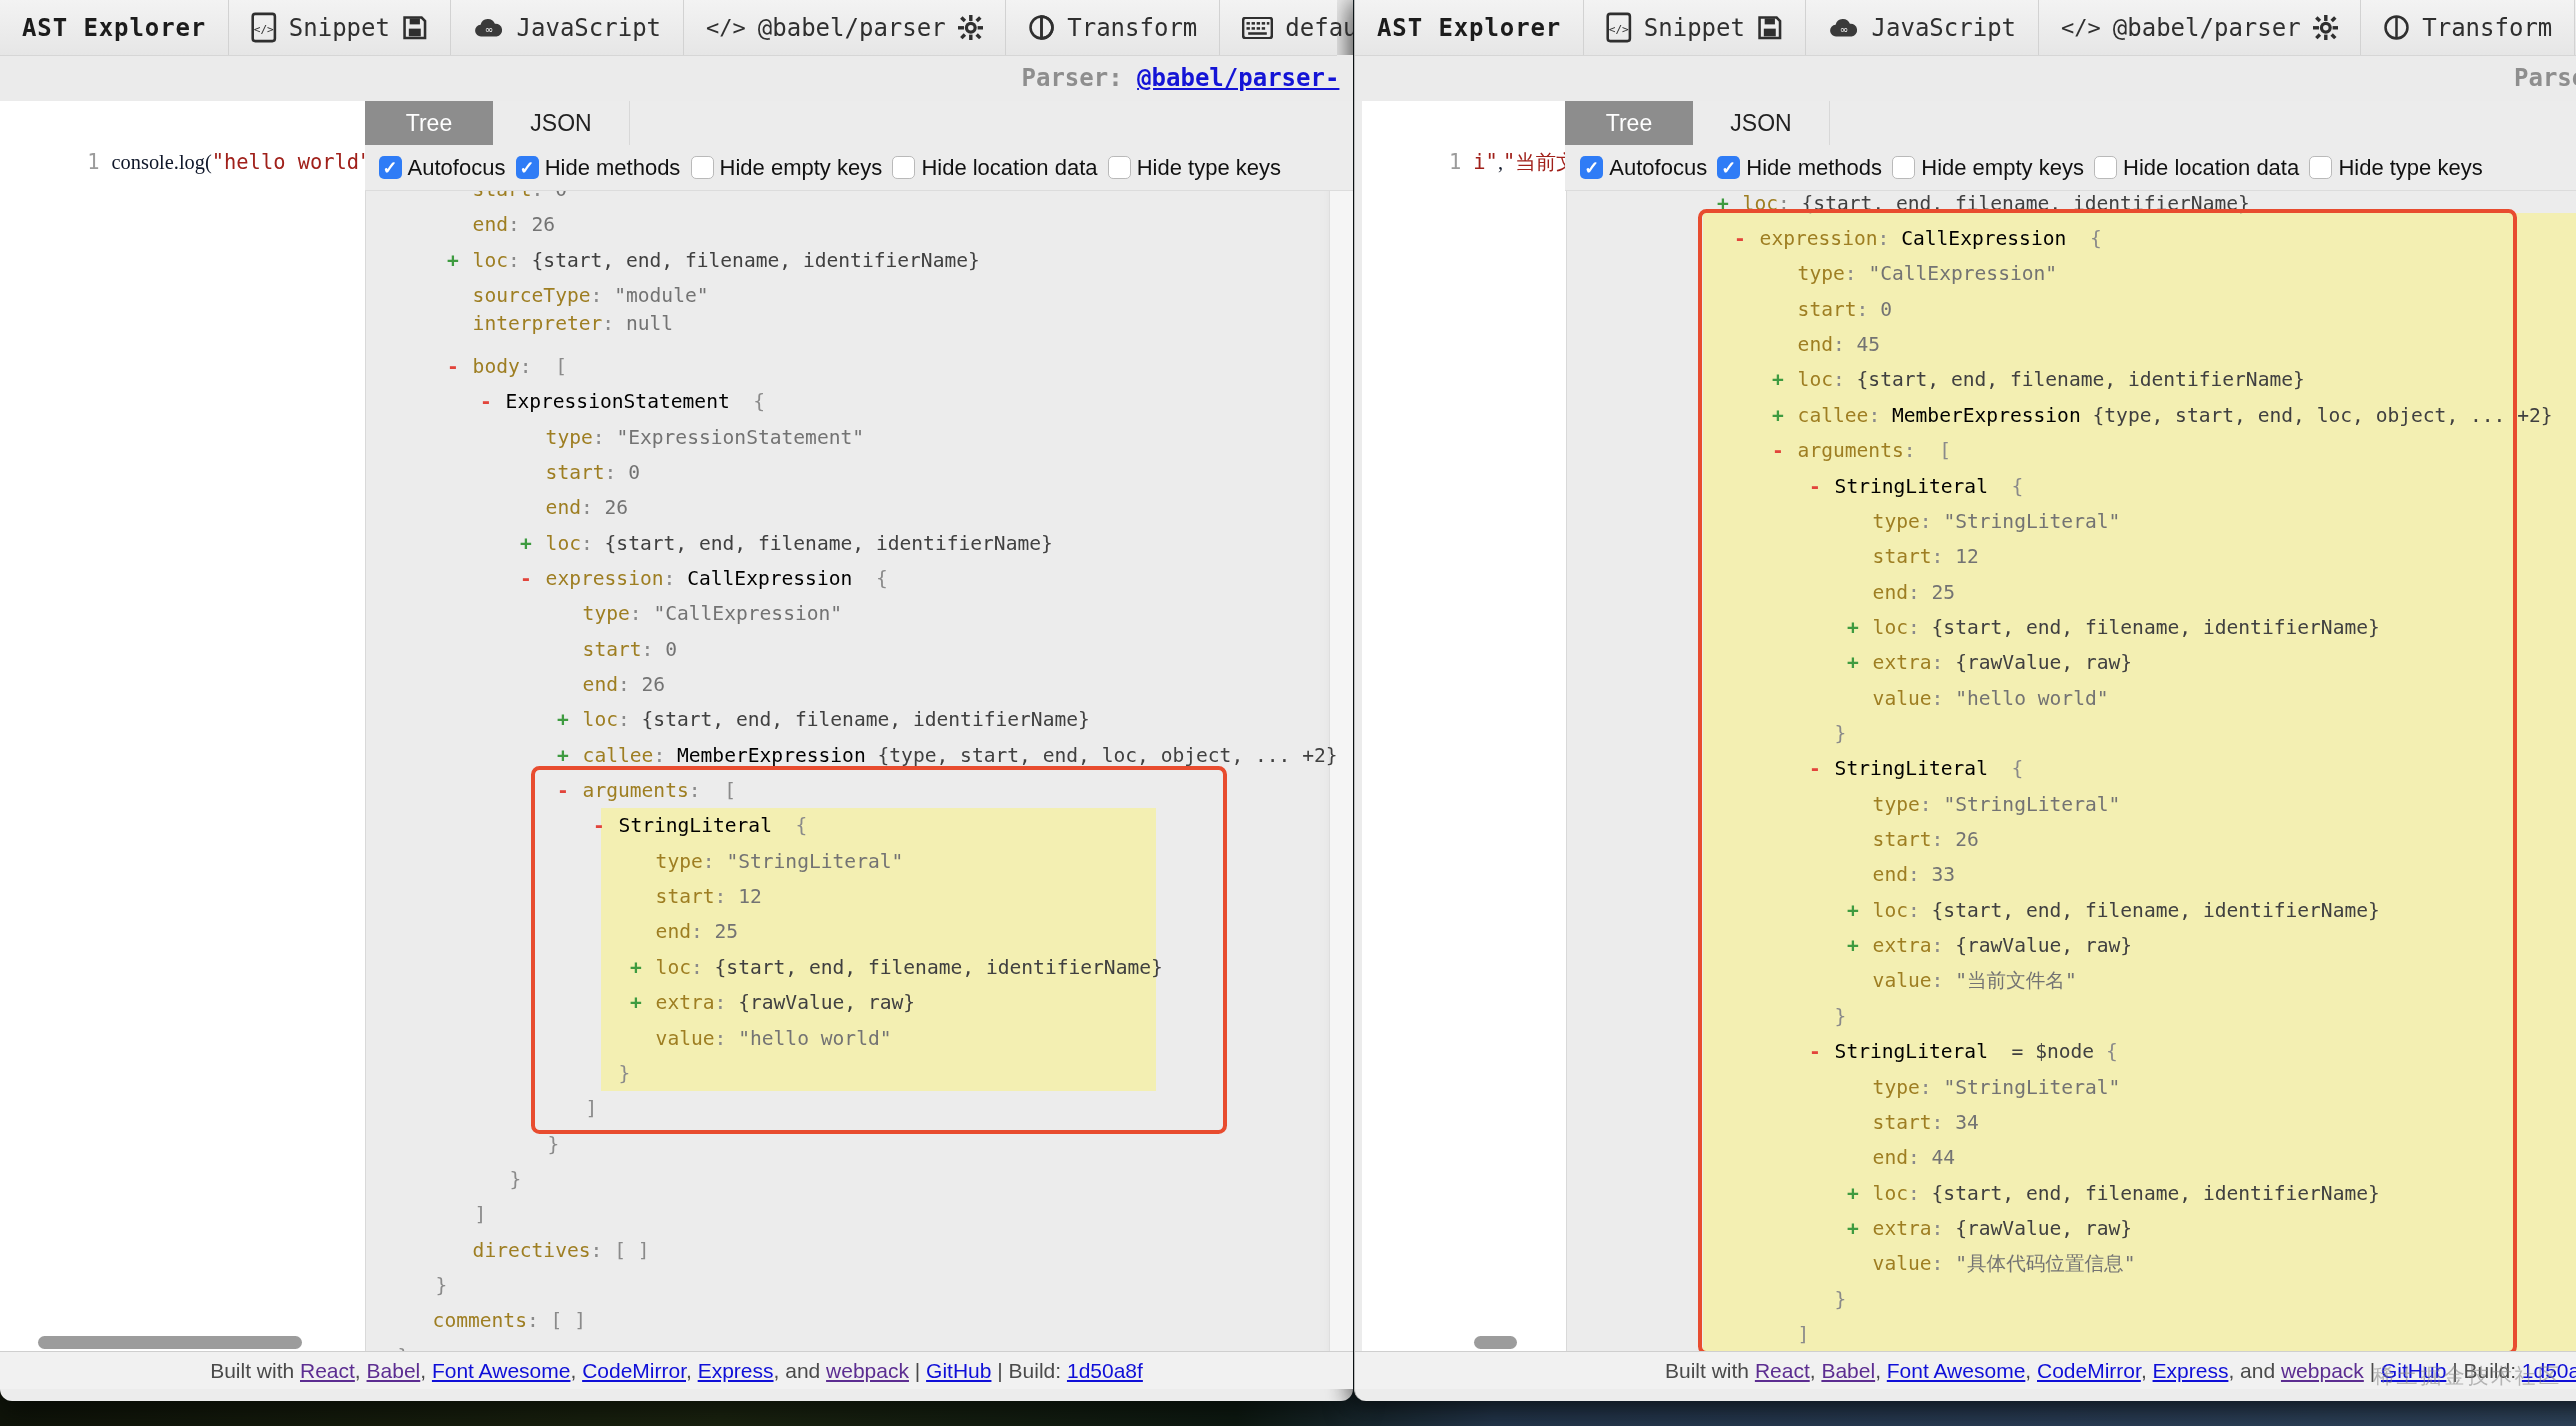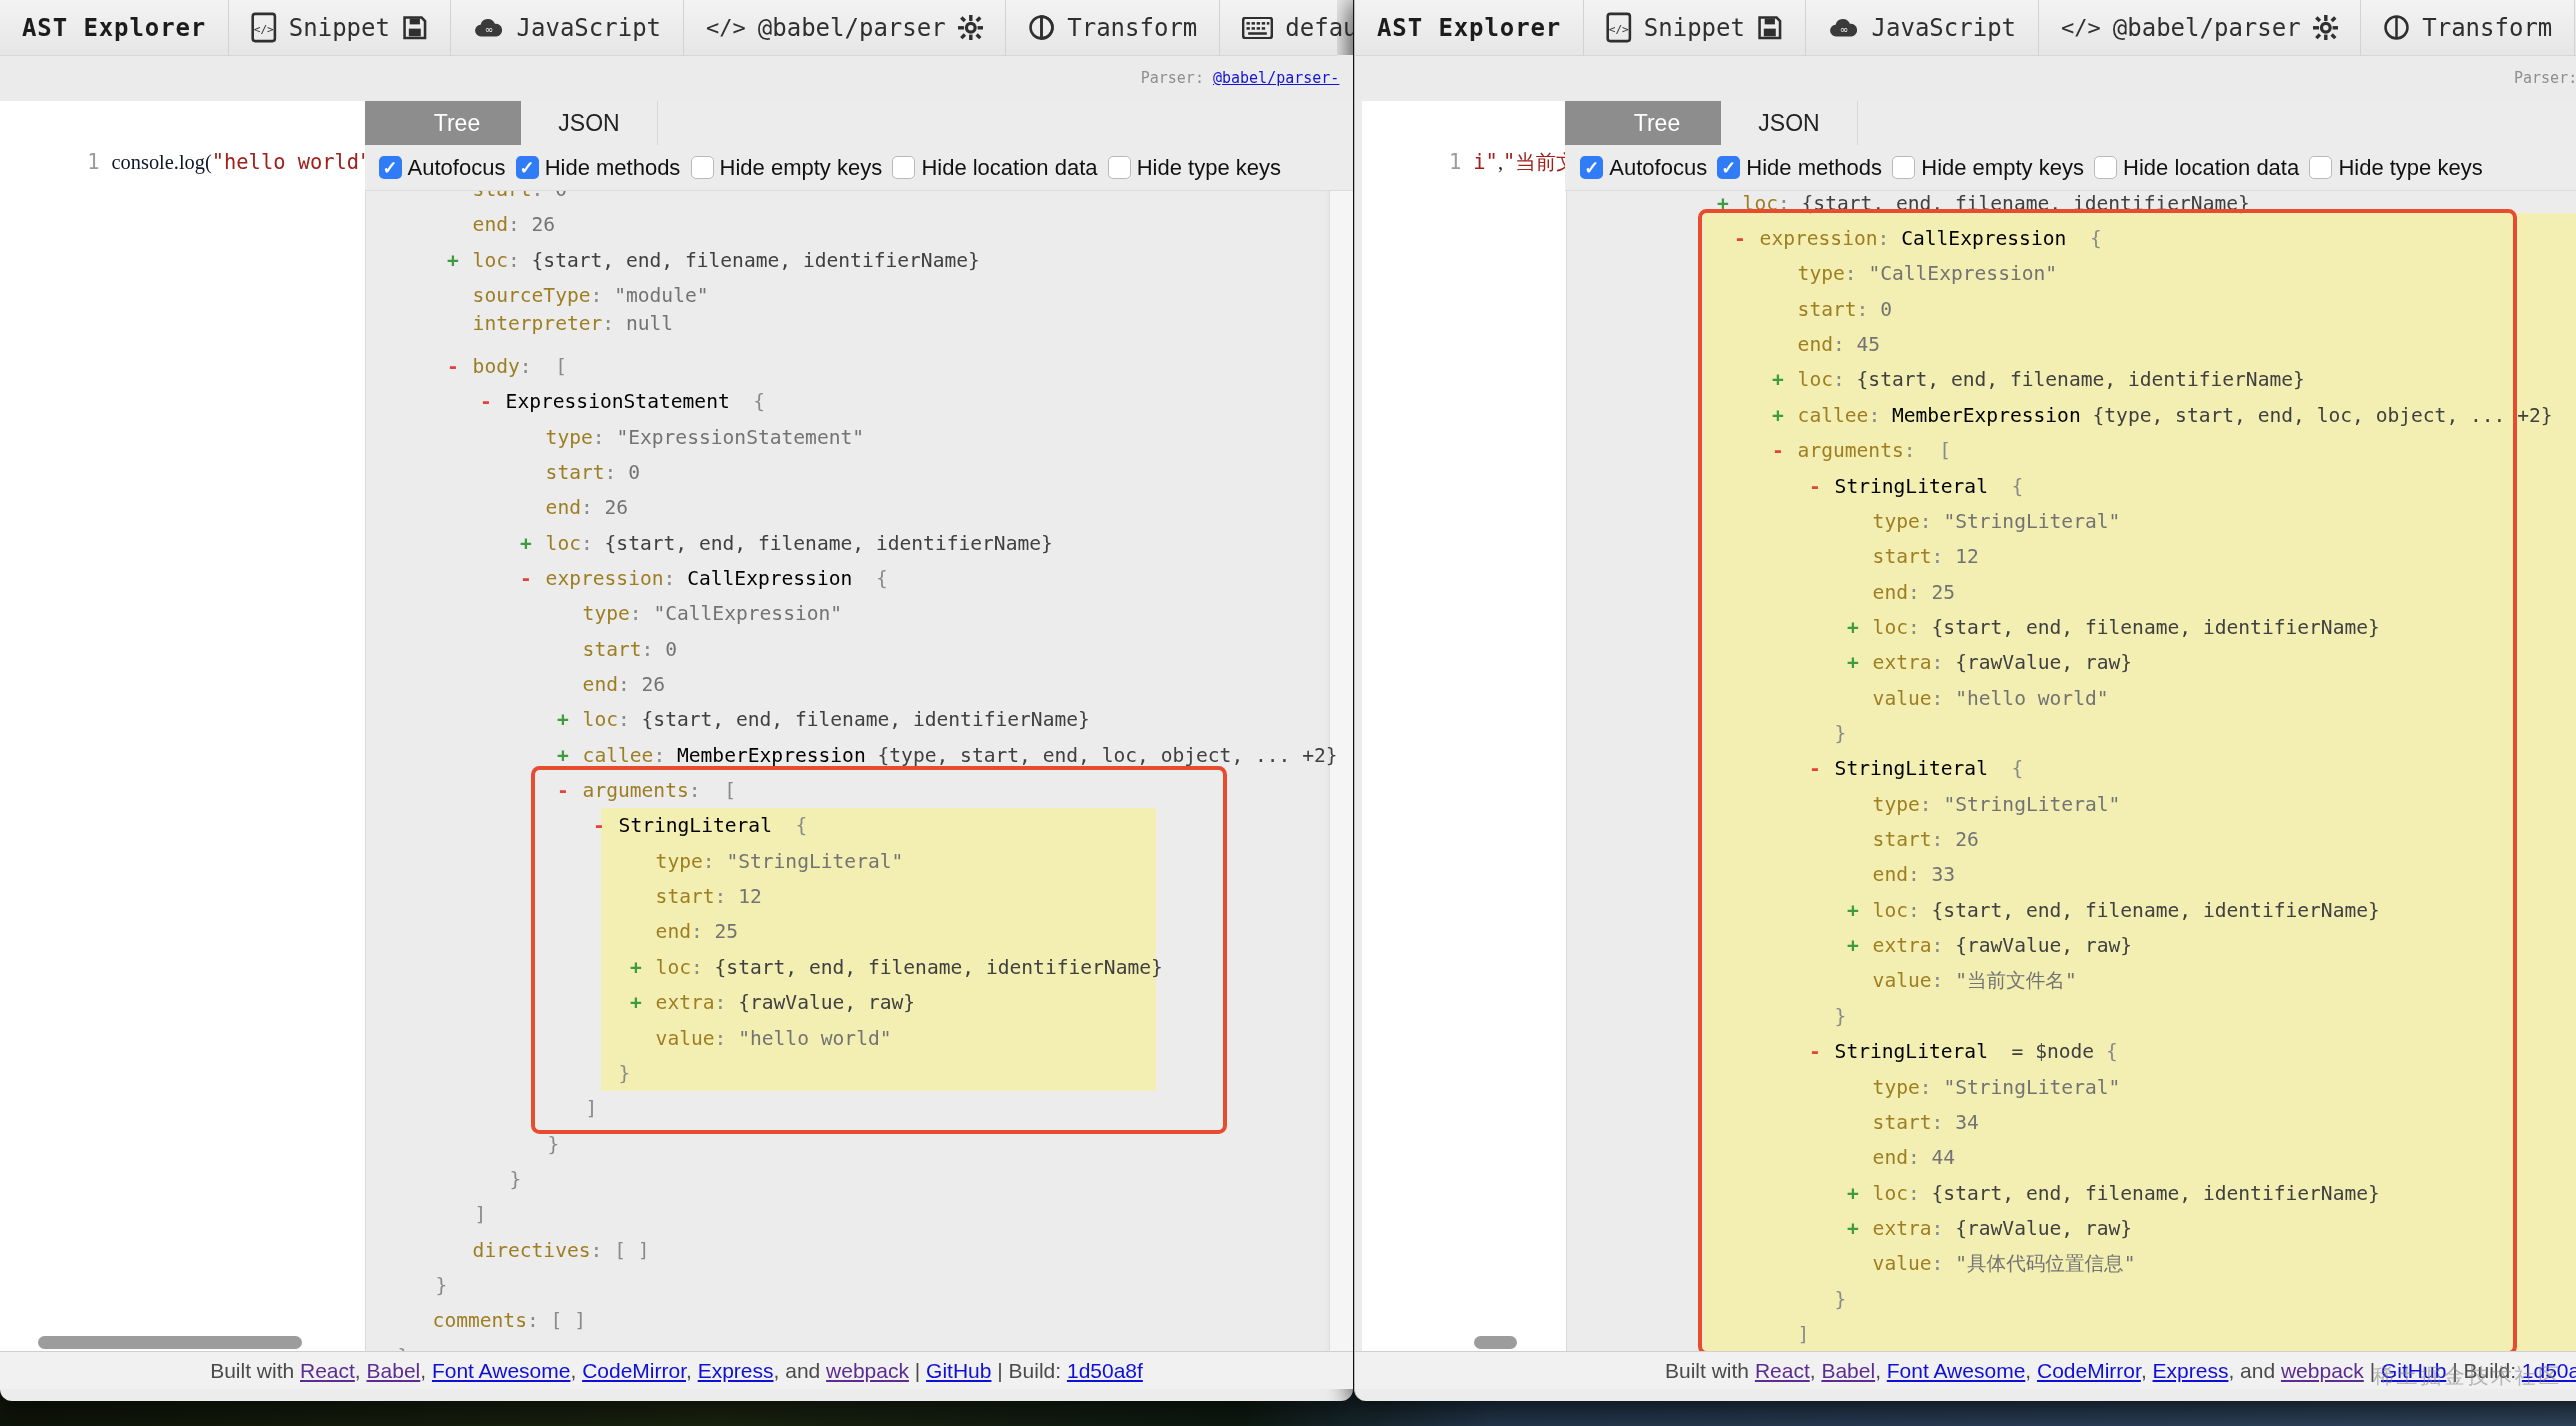--- a/index.html
+++ b/index.html
@@ -16,21 +16,21 @@
   .hdr{position:absolute;left:0;top:0;right:16px;height:55px;background:linear-gradient(#f3f3f3,#e6e6e6);
     border-bottom:0.9px solid #d6d6d6;display:flex;align-items:stretch;z-index:7;
     font-family:"DejaVu Sans Mono",monospace;font-size:24px;color:#2f2f2f;white-space:nowrap;}
   .hgrp{display:flex;align-items:center;gap:12px;padding:0 22px;border-right:0.9px solid #d2d2d2;}
   .hgrp:last-child{border-right:none;}
   .brand{font-weight:bold;color:#1c1c1c;letter-spacing:0.9px;}
   .hicon{display:inline-flex;align-items:center;justify-content:center;}
   .hicon svg{display:block;}
   
   .pbar{position:absolute;left:0;top:55px;right:0;height:46px;background:#ebebeb;z-index:6;
-    font-family:"DejaVu Sans Mono",monospace;font-size:15px;line-height:46px;white-space:nowrap;}
+    font-family:"DejaVu Sans Mono",monospace;font-size:24px;line-height:46px;white-space:nowrap;font-weight:bold;}
   .pbar .plabel{color:#8e8e8e;}
   .pbar a{color:#1414d6;text-decoration:underline;}
   #win-left .pwrap{position:absolute;right:13.6px;top:0;}
   #win-right .pwrap{position:absolute;left:1159px;top:0;}
   
   .editor{position:absolute;top:101px;bottom:37px;background:#ffffff;border-right:0.9px solid #d9d9d9;z-index:5;}
   #win-left .editor{left:0;width:365px;}
   #win-right .editor{left:6.8px;width:204px;}
   .codeline{position:absolute;left:0;top:10.2px;white-space:pre;font-family:"DejaVu Sans Mono",monospace;font-size:20.4px;line-height:34px;}
   .lnum{color:#9b9b9b;padding:0 12px 0 13.6px;}
@@ -38,21 +38,21 @@
   .e-string{color:#a0201a;}
   .hthumb{position:absolute;background:#9c9c9c;border-radius:6.8px;height:12.8px;}
   #win-left .hthumb{left:38px;width:264px;bottom:15.3px;}
   #win-right .hthumb{left:112px;width:43px;bottom:15.3px;}
   
   .tabsrow{position:absolute;top:101px;height:44px;right:0;background:#ececec;border-bottom:0.9px solid #cfcfcf;
     display:flex;z-index:6;}
   #win-left .tabsrow{left:365px;}
   #win-right .tabsrow{left:210px;}
   .tab{height:44px;line-height:44px;text-align:center;font-size:23px;color:#222;}
-  .tab.active{background:#8d8d8d;color:#ffffff;width:128px;padding-left:28px;}
+  .tab.active{background:#8d8d8d;color:#ffffff;width:128px;}
   .tab.inactive{width:136px;border-right:0.9px solid #d8d8d8;}
   .optsrow{position:absolute;top:145px;height:45px;right:0;background:#ececec;border-bottom:0.9px solid #dcdcdc;
     display:flex;align-items:center;gap:10.2px;z-index:6;font-size:22px;color:#111;white-space:nowrap;}
   #win-left .optsrow{left:365px;padding-left:13.6px;}
   #win-right .optsrow{left:210px;padding-left:15.3px;}
   .opt{display:inline-flex;align-items:center;gap:6px;}
   .cb{width:23px;height:23px;border-radius:5.1px;box-sizing:border-box;display:inline-flex;align-items:center;justify-content:center;}
   .cb.unchecked{background:#ffffff;border:1.7px solid #b9b9b9;}
   .cb.checked{background:#2f7cf6;color:#fff;font-size:18px;font-weight:bold;}
   

